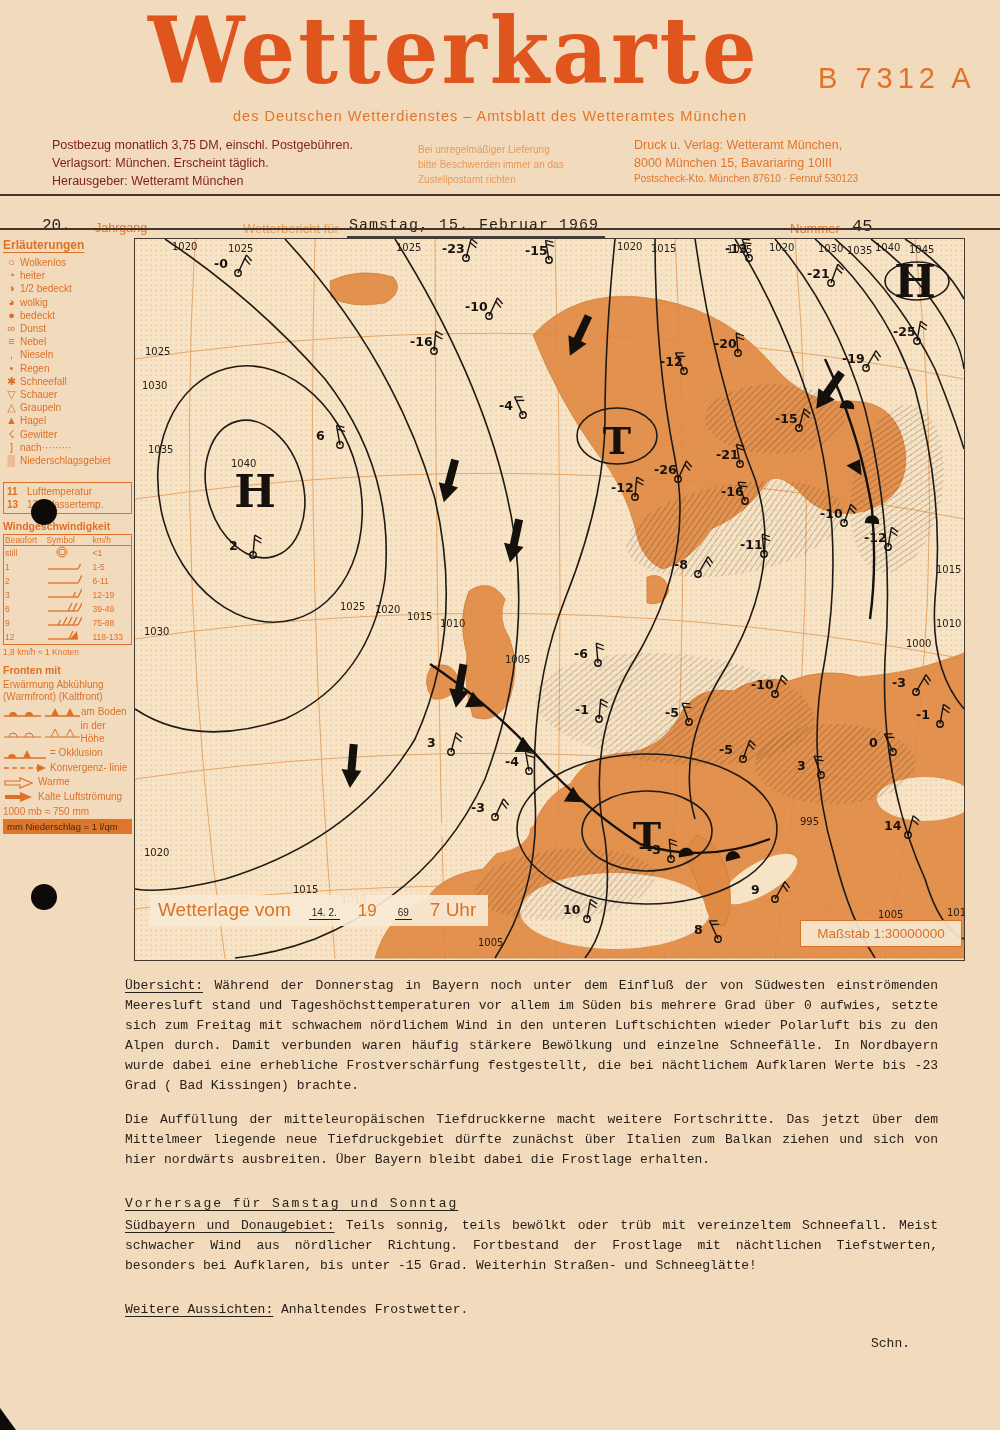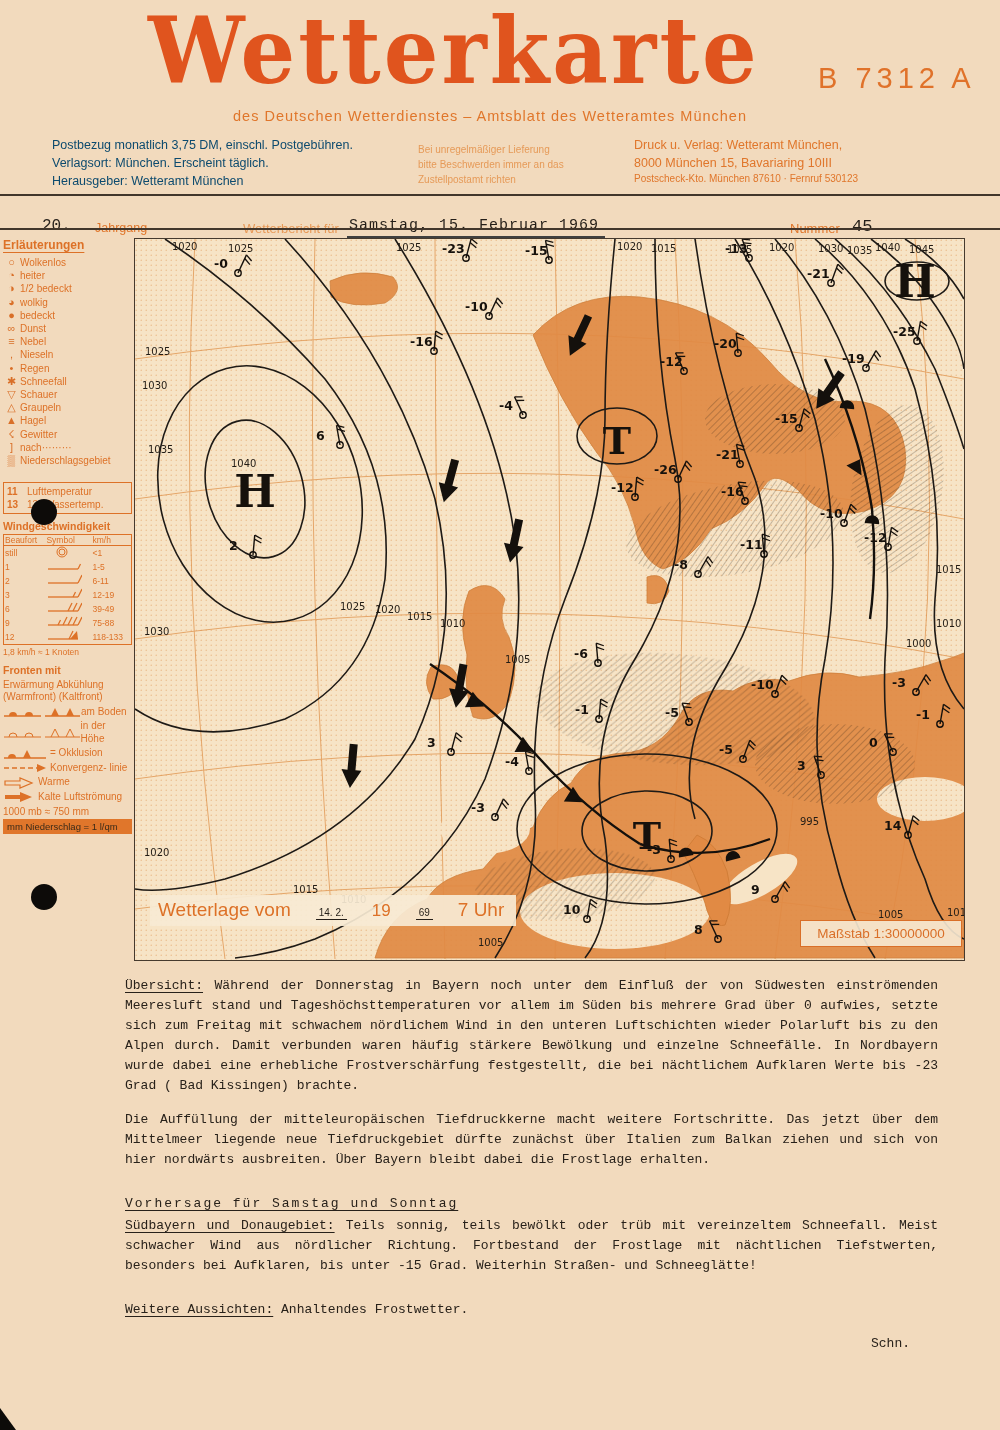--- a/index.html
+++ b/index.html
@@ -9,21 +9,21 @@
   .u{text-decoration:underline;text-underline-offset:3px;}
 
   
   .masthead-title{position:absolute;left:148px;top:6px;width:670px;
     font-family:"DejaVu Serif",serif;font-weight:bold;font-size:86px;line-height:1;
     color:#e0541e;letter-spacing:3px;transform:scaleY(1.06);transform-origin:top left;}
   .issue-code{position:absolute;left:818px;top:62px;font-size:29px;color:#e0722a;letter-spacing:5px;}
   .subtitle{position:absolute;left:140px;top:108px;width:700px;text-align:center;
     color:#e0762b;font-size:14.5px;letter-spacing:1px;}
   .pub-info{position:absolute;left:52px;top:136px;width:910px;display:flex;}
-  .pub-left{width:360px;color:#0c4a6e;font-size:12.5px;line-height:1.45;}
+  .pub-left{width:360px;color:#7f1d1d;font-size:12.5px;line-height:1.45;}
   .pub-center{width:190px;color:#e69a58;font-size:10px;line-height:1.5;margin-left:6px;padding-top:6px;}
   .pub-right{width:320px;color:#e0762b;font-size:12.5px;line-height:1.45;margin-left:26px;}
   .pub-right .small{font-size:10px;}
   .rule{position:absolute;left:0;width:1000px;background:#42362b;}
   .rule1{top:194px;height:2px;}
   .rule2{top:228px;height:2px;}
   .mh-row{position:absolute;top:201px;left:0;width:1000px;height:26px;margin-top:16px;}
   .mh-vol{position:absolute;left:42px;top:0;font-family:"Liberation Mono",monospace;font-size:16px;color:#2b241e;}
   .mh-vol-label{position:absolute;left:95px;top:4px;color:#e0762b;font-size:12.5px;}
   .mh-printed{position:absolute;left:243px;top:4px;color:#e89a58;font-size:13px;}
@@ -58,21 +58,21 @@
   .lg-precip{margin-top:2px;background:#e0762b;color:#3a2a18;font-size:9.5px;padding:2px 4px;}
 
   
   .map-frame{position:absolute;left:134px;top:238px;width:829px;height:721px;
     border:1.5px solid #463a2e;box-sizing:content-box;background:#f7e4c6;}
   #map-svg{display:block;width:829px;height:721px;}
   #map-svg .plabel{font:10px "DejaVu Sans",sans-serif;fill:#221c15;}
   #map-svg .tlabel{font:bold 12.5px "DejaVu Sans",sans-serif;fill:#16110c;}
   #map-svg .hletter{font:bold 44px "DejaVu Serif",serif;fill:#16110c;}
   #map-svg .tletter{font:bold 38px "DejaVu Serif",serif;fill:#16110c;}
-  .map-caption{position:absolute;left:150px;top:895px;display:flex;align-items:baseline;gap:25px;
+  .map-caption{position:absolute;left:150px;top:895px;display:flex;align-items:baseline;gap:18px;
     background:rgba(247,234,212,.92);padding:4px 12px 5px 8px;}
   .cap-prefix{color:#dd7127;font-size:19px;}
   .cap-typed{font-family:Liberation Sans, sans-serif;font-size:10px;color:#241e18;
     border-bottom:1.5px solid #241e18;padding:0 3px 1px;}
   .cap-print{color:#dd7127;font-size:17px;}
   .scale-box{position:absolute;left:800px;top:920px;width:160px;height:25px;border:1.5px solid #d96f28;
     color:#d96f28;font-size:13.5px;display:flex;align-items:center;justify-content:center;
     background:rgba(247,234,212,.9);}
   .punch{position:absolute;width:26px;height:26px;border-radius:50%;background:#0d0b09;}
   .punch1{left:31px;top:499px;}

